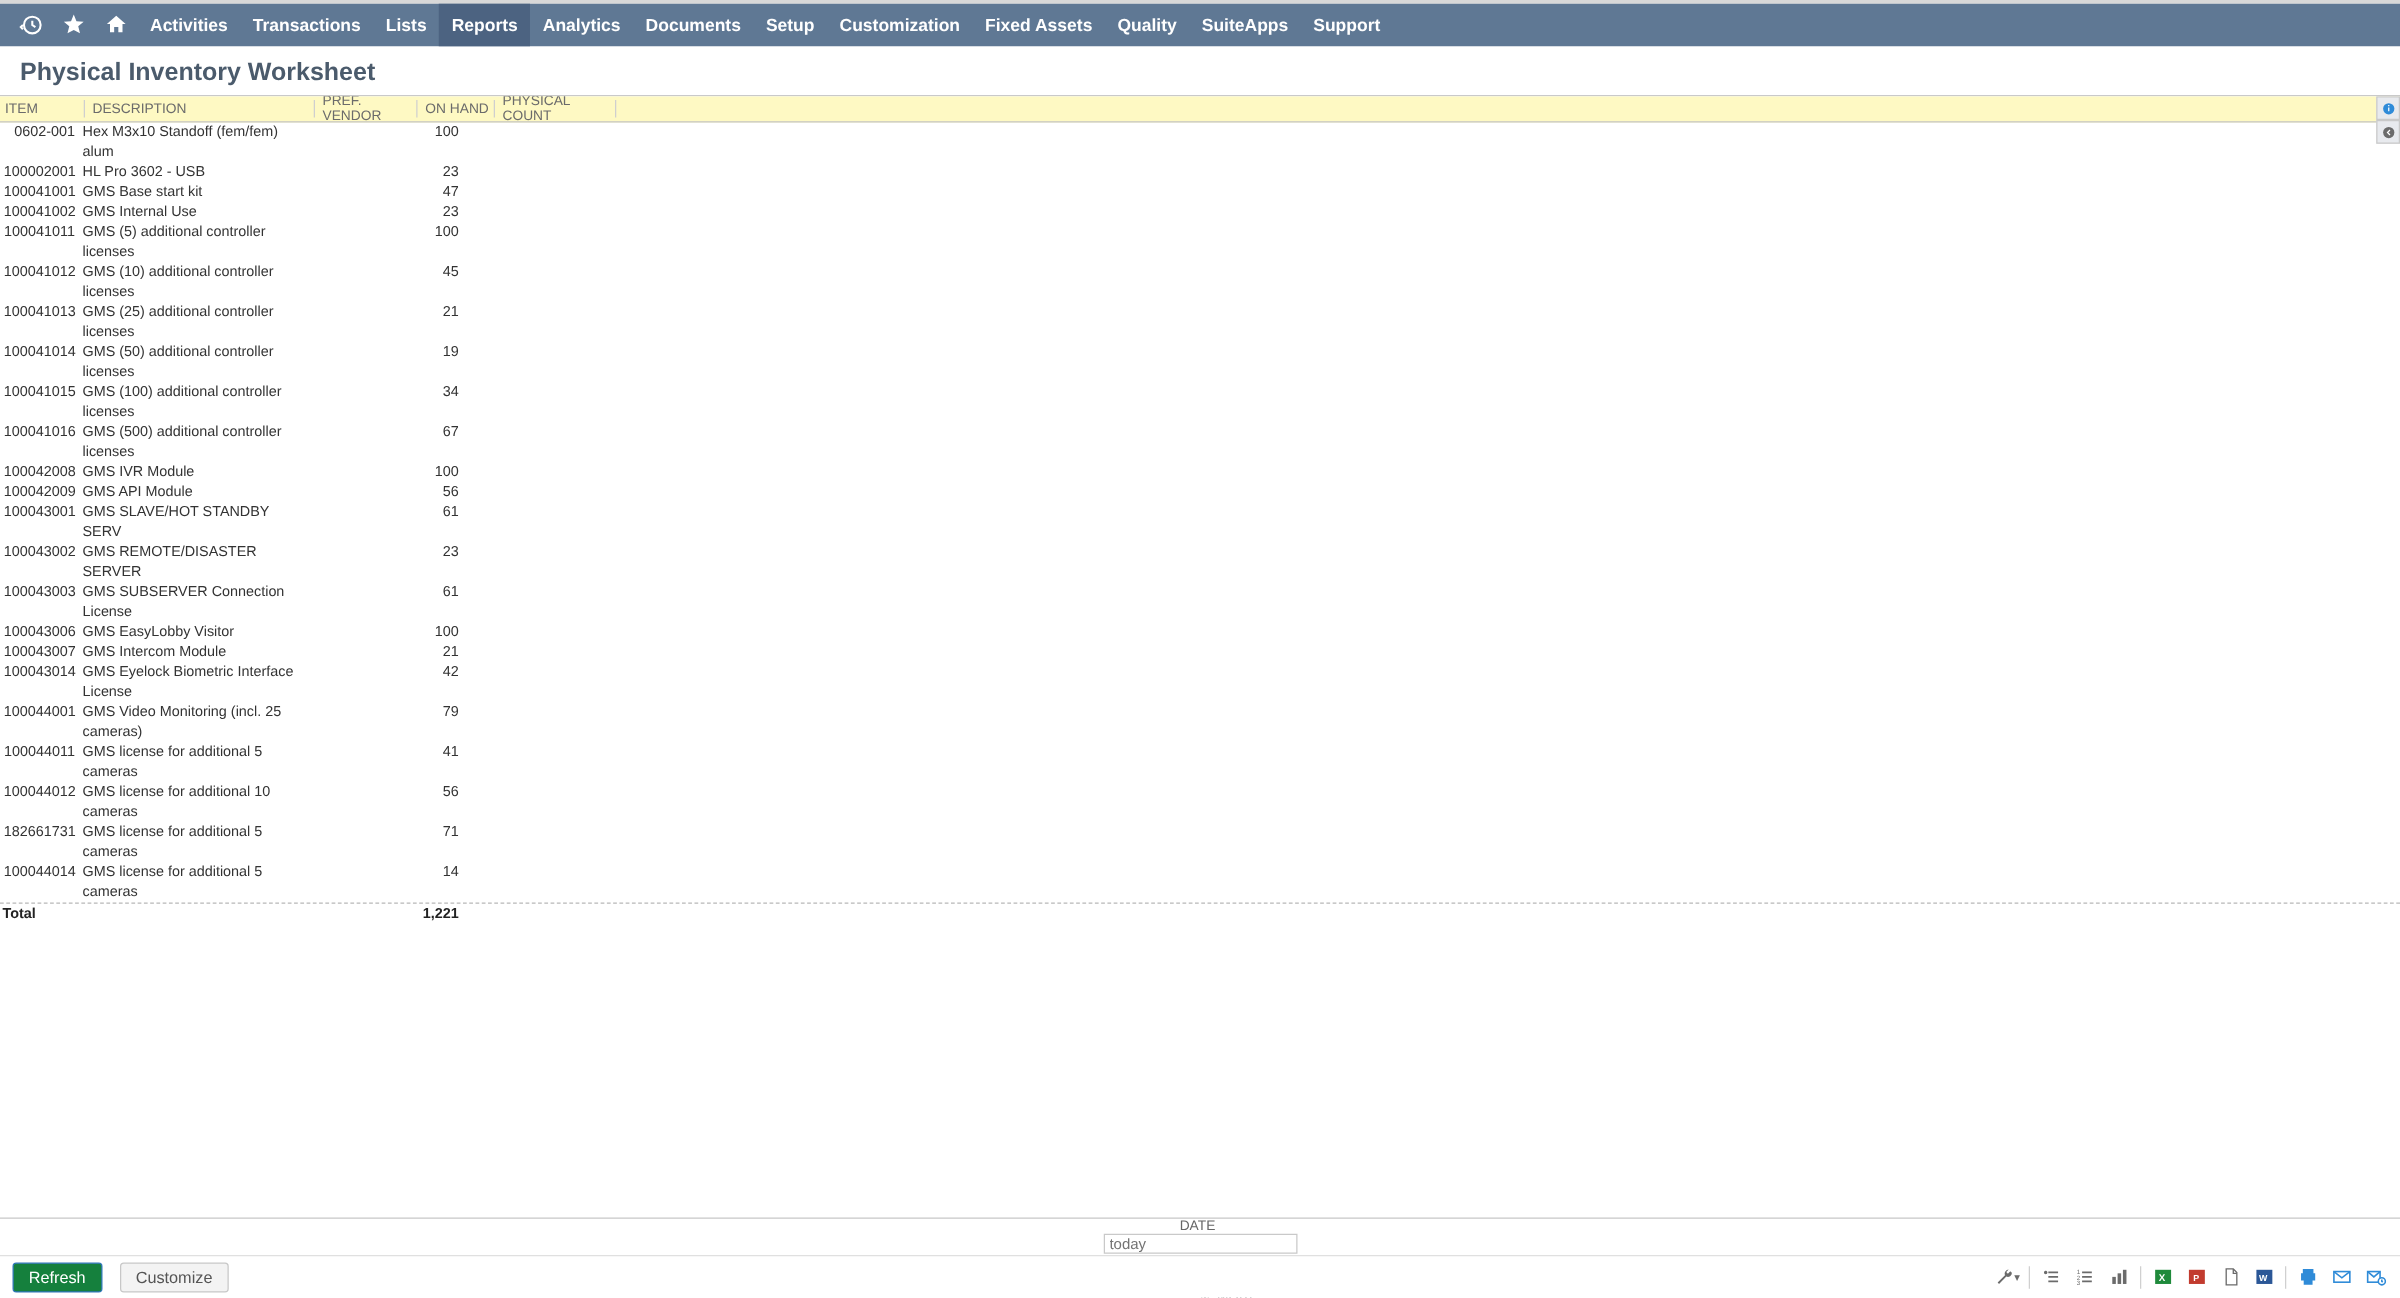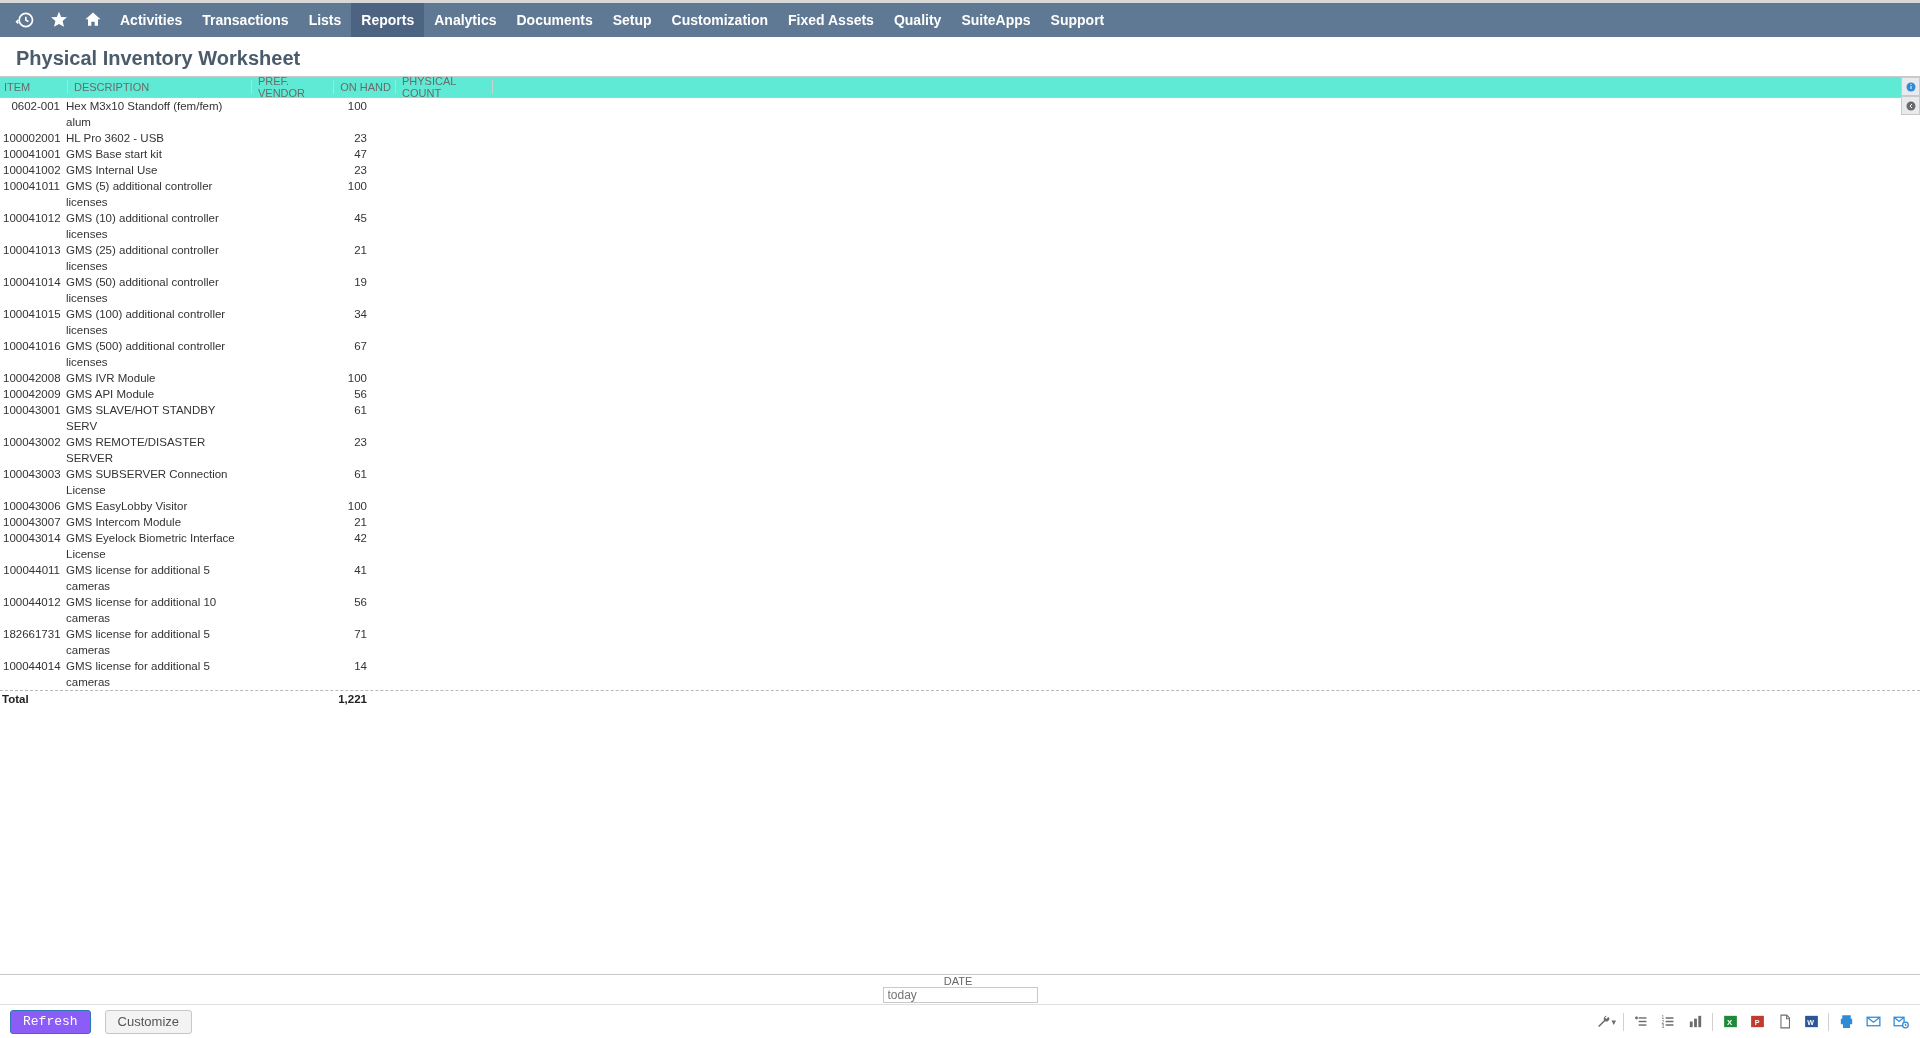--- a/index.html
+++ b/index.html
@@ -35,21 +35,21 @@
       color: #ffffff; font-weight: 600; font-size: 14px; cursor: pointer;
     }
     .menu-item.active { background: #4c6381; }
     .page-title {
       padding: 10px 16px 6px 16px;
       font-size: 20px; font-weight: 700; color: #4b5b6c;
     }
     .table-wrap { flex: 1; position: relative; overflow: hidden; border-top: 1px solid #c9c9c9; }
     .col-head-row {
       display: flex; align-items: center;
-      background: #5eead4; height: 21px; font-size: 11px; color: #6b6b6b;
+      background: #fef9c3; height: 21px; font-size: 11px; color: #6b6b6b;
       border-bottom: 1px solid #c3c3c3;
       padding-left: 4px;
     }
     .col-head {
       height: 100%; display: flex; align-items: center; position: relative;
     }
     .col-div {
       display: inline-block; width: 0; height: 14px; border-left: 1px solid #cfcfcf; margin: 0 6px 0 0;
     }
     .col-head.item { width: 63px; }
@@ -98,21 +98,21 @@
     .pager button {
       width: 20px; height: 22px; border:1px solid #bcbcbc; background:#fff; color:#5f7894;
       font-weight:700; font-size:12px; border-radius:3px; cursor:pointer;
     }
 
     .footer-actions {
       display:flex; align-items:center; height: 34px;
       background: #ffffff; padding: 0 10px; border-top: 1px solid #e0e0e0;
     }
     .btn { height: 24px; padding: 0 12px; border-radius: 3px; font-size: 13px; cursor:pointer; }
-    .btn.primary { background: #8b5cf6; color: #fff; border: 1px solid #2f76b8; font-family: Liberation Mono, monospace; }
+    .btn.primary { background: #15803d; color: #fff; border: 1px solid #2f76b8; }
     .btn.secondary { background: #f3f3f3; color: #555; border: 1px solid #c7c7c7; margin-left: 14px; }
     .footer-icons { margin-left:auto; display:flex; gap:7px; align-items:center; color:#6b6b6b; }
     .foot-icon { width:20px; height:20px; display:flex; align-items:center; justify-content:center; cursor:pointer; }
     .foot-icon svg{width:17px;height:17px;}
     .foot-sep { width:0; height:18px; border-left:1px solid #d0d0d0; }
   </style>
 </head>
 <body>
 
 <div class="grey-bar"></div>
@@ -298,20 +298,27 @@
         <div class="cell count"></div>
       </div>
       <div class="row">
         <div class="cell item">100043014</div>
         <div class="cell desc">GMS Eyelock Biometric Interface License</div>
         <div class="cell vendor"></div>
         <div class="cell onhand">42</div>
         <div class="cell count"></div>
       </div>
       <div class="row">
+        <div class="cell item">100044001</div>
+        <div class="cell desc">GMS Video Monitoring (incl. 25 cameras)</div>
+        <div class="cell vendor"></div>
+        <div class="cell onhand">79</div>
+        <div class="cell count"></div>
+      </div>
+      <div class="row">
         <div class="cell item">100044011</div>
         <div class="cell desc">GMS license for additional 5 cameras</div>
         <div class="cell vendor"></div>
         <div class="cell onhand">41</div>
         <div class="cell count"></div>
       </div>
       <div class="row">
         <div class="cell item">100044012</div>
         <div class="cell desc">GMS license for additional 10 cameras</div>
         <div class="cell vendor"></div>

